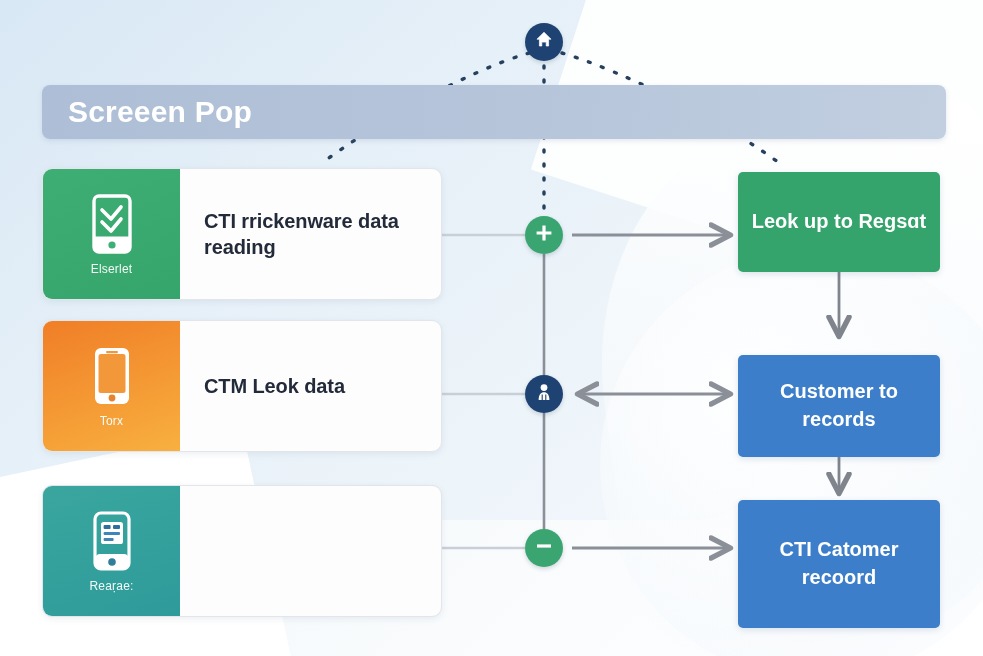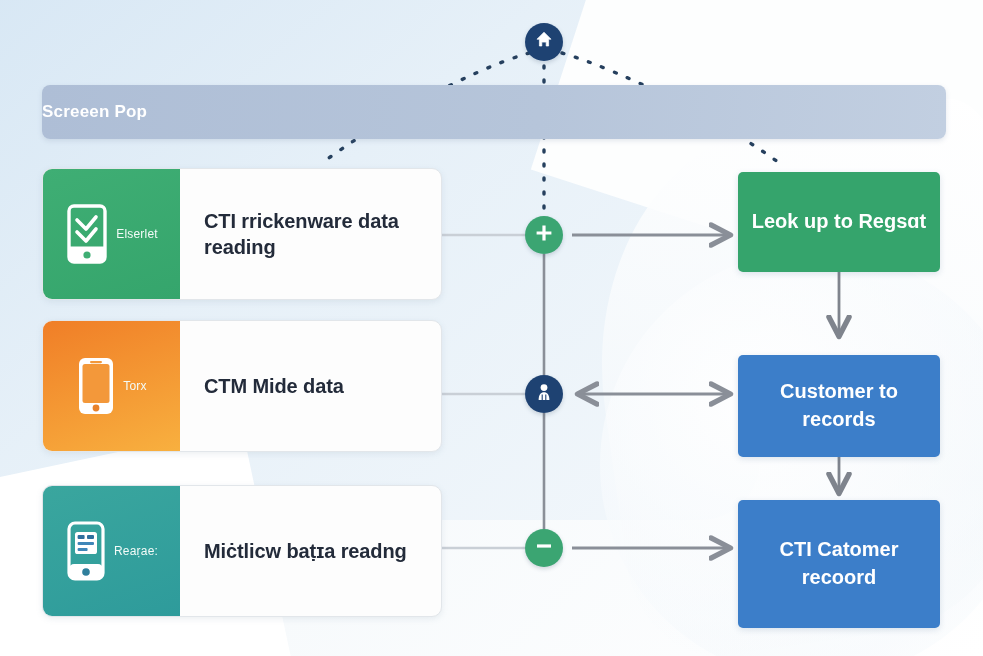--- a/index.html
+++ b/index.html
@@ -79,23 +79,24 @@
     width: 904px;
     height: 54px;
     background: linear-gradient(95deg, #aebed6 0%, #b6c5da 55%, #c2cfe1 100%);
     border-radius: 8px;
     display: flex;
     align-items: center;
     box-shadow: 0 2px 5px rgba(110,130,160,.18);
   }
   .header-title {
     color: #ffffff;
-    font-size: 17px;
+    font-size: 30px;
     font-weight: bold;
     letter-spacing: .2px;
+    margin-left: 26px;
   }
 
   
   .card {
     position: absolute;
     left: 42px;
     width: 398px;
     height: 130px;
     border-radius: 10px;
     background: #fdfdfd;
@@ -104,21 +105,21 @@
     display: flex;
     overflow: hidden;
   }
   .card-1 { top: 168px; }
   .card-2 { top: 320px; }
   .card-3 { top: 485px; }
   .card-icon-pane {
     width: 137px;
     flex: 0 0 137px;
     display: flex;
-    flex-direction: row;
+    flex-direction: column;
     align-items: center;
     justify-content: center;
     gap: 7px;
   }
   .pane-green  { background: linear-gradient(160deg, #3fae74 0%, #35a56c 100%); }
   .pane-orange { background: linear-gradient(160deg, #f07e27 0%, #f8b03f 100%); text-align: center; }
   .pane-teal   { background: linear-gradient(160deg, #3aa69e 0%, #2e9b9b 100%); }
   .pane-label {
     color: #f3fbf8;
     font-size: 12px;
@@ -258,43 +259,40 @@
         <svg class="phone-ico" width="40" height="62" viewBox="0 0 40 62">
           <rect x="3" y="3" width="34" height="56" rx="6" fill="#ffffff"></rect>
           <rect x="6.5" y="9" width="27" height="39" rx="2.5" fill="#f3983a"></rect>
           <rect x="14" y="6" width="12" height="2.2" rx="1.1" fill="#f3983a"></rect>
           <circle cx="20" cy="53" r="3.4" fill="#e8822c"></circle>
         </svg>
       </span>
       <span class="pane-label">Torx</span>
     </div>
     <div class="card-body">
-      <span class="card-text">CTM Mide data</span>
+      <span class="card-text">CTM Leok data</span>
     </div>
   </div>
 
   <div class="card card-3">
     <div class="card-icon-pane pane-teal">
       <span>
         <svg class="phone-ico" width="42" height="62" viewBox="0 0 42 62">
           <rect x="4" y="3" width="34" height="56" rx="6" fill="none" stroke="#ffffff" stroke-width="3.2"></rect>
           <rect x="4" y="44" width="34" height="15" rx="5" fill="#ffffff"></rect>
           <circle cx="21" cy="52" r="3.8" fill="#2f7f9c"></circle>
           <rect x="10" y="12" width="22" height="22" rx="2.6" fill="#ffffff"></rect>
           <rect x="12.6" y="15" width="7" height="4" rx="1" fill="#2f6f9e"></rect>
           <rect x="22" y="15" width="7" height="4" rx="1" fill="#2f6f9e"></rect>
           <rect x="12.6" y="22" width="16.4" height="3" rx="1" fill="#3f86b8"></rect>
           <rect x="12.6" y="28" width="10" height="3" rx="1" fill="#3f86b8"></rect>
         </svg>
       </span>
       <span class="pane-label">Reaṛae:</span>
     </div>
-    <div class="card-body">
-      <span class="card-text">Miċtlicw baṭɪa readng</span>
-    </div>
   </div>
 
   <div class="node node-home">
     <span>
       <svg width="20" height="20" viewBox="0 0 20 20">
         <path d="M10,2.2 L17,9.2 L14.6,9.2 L14.6,16 L12.2,16 L12.2,12.1 L7.8,12.1 L7.8,16 L5.4,16 L5.4,9.2 L3,9.2 Z" fill="#ffffff" stroke="#ffffff" stroke-width="0.7" stroke-linejoin="round"></path>
       </svg>
     </span>
   </div>
 

